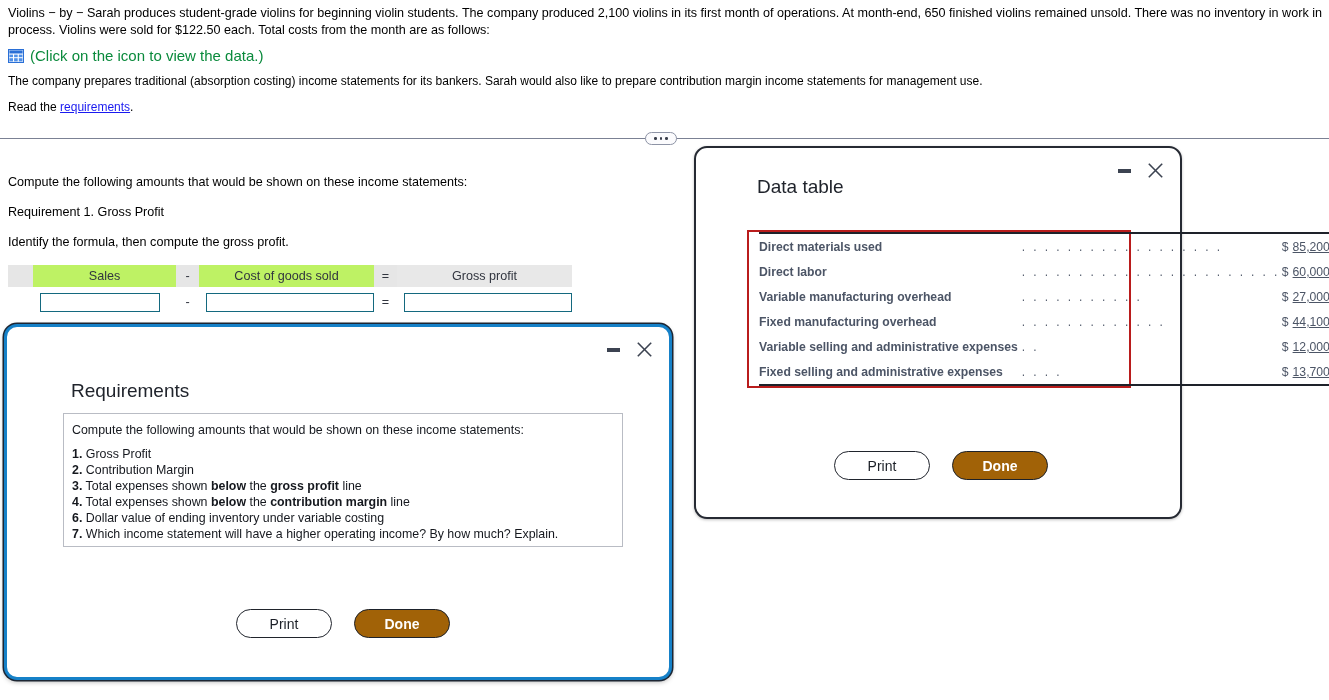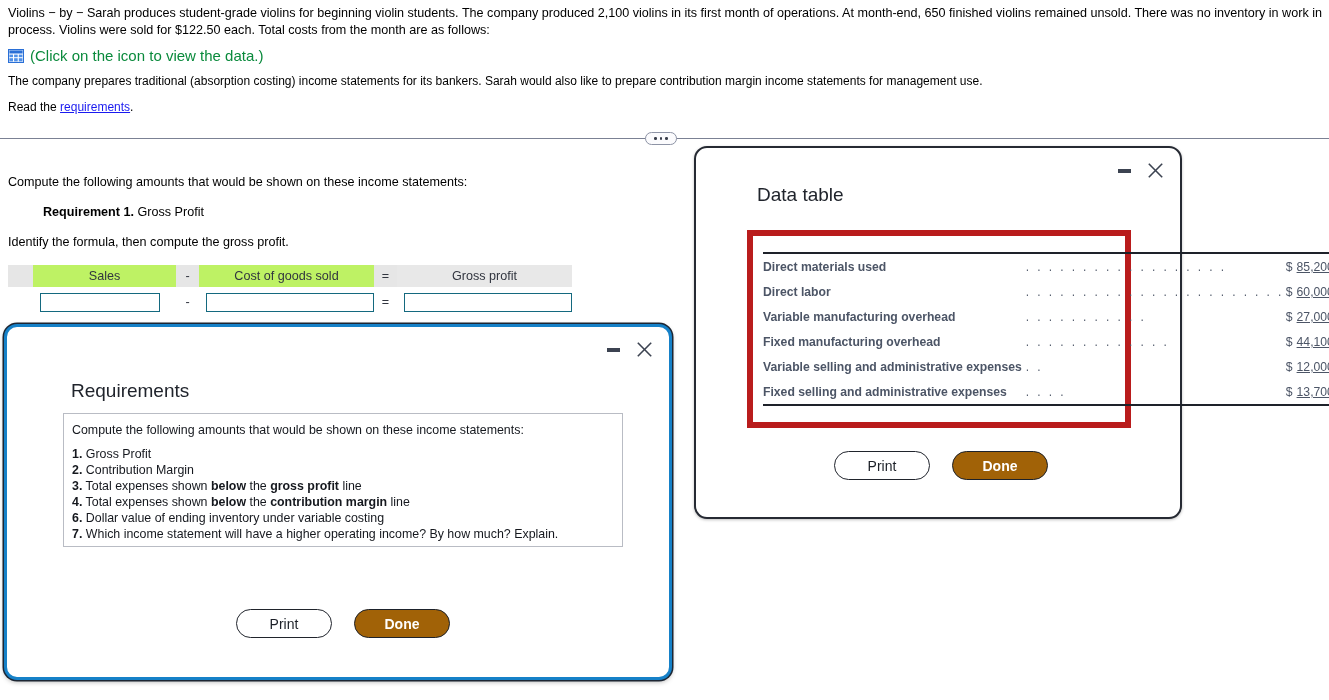--- a/index.html
+++ b/index.html
@@ -103,21 +103,21 @@
     position: absolute;
     left: 8px;
     top: 174px;
     width: 660px;
   }
   .ws-line {
     font-size: 12.6px;
     line-height: 17px;
   }
   .ws-line.spaced { margin-top: 13px; }
-  .ws-bold { font-weight: bold; margin-left: 35px; }
+  .ws-bold { font-weight: normal; }
 
   
   #formula-table {
     margin-top: 14px;
     border-collapse: collapse;
     table-layout: fixed;
   }
   #formula-table td {
     padding: 0;
     font-size: 12.6px;
@@ -272,31 +272,31 @@
   
   #datatable-modal {
     left: 694px;
     top: 146px;
     width: 488px;
     height: 373px;
   }
   #datatable-modal .modal-title {
     position: absolute;
     left: 61px;
-    top: 36px;
+    top: 28px;
   }
   #dt-box {
     position: absolute;
     left: 51px;
     top: 82px;
     width: 384px;
-    border: 6px solid #b91c1c;
+    border: 2px solid #b91c1c;
     background: #ffffff;
     box-sizing: border-box;
-    padding: 16px 10px;
+    padding: 0 10px;
   }
   #dt-table {
     width: 100%;
     border-collapse: collapse;
     border-top: 2px solid #1e222a;
     border-bottom: 2px solid #1e222a;
     margin: 0;
   }
   #dt-table td {
     padding: 0;

